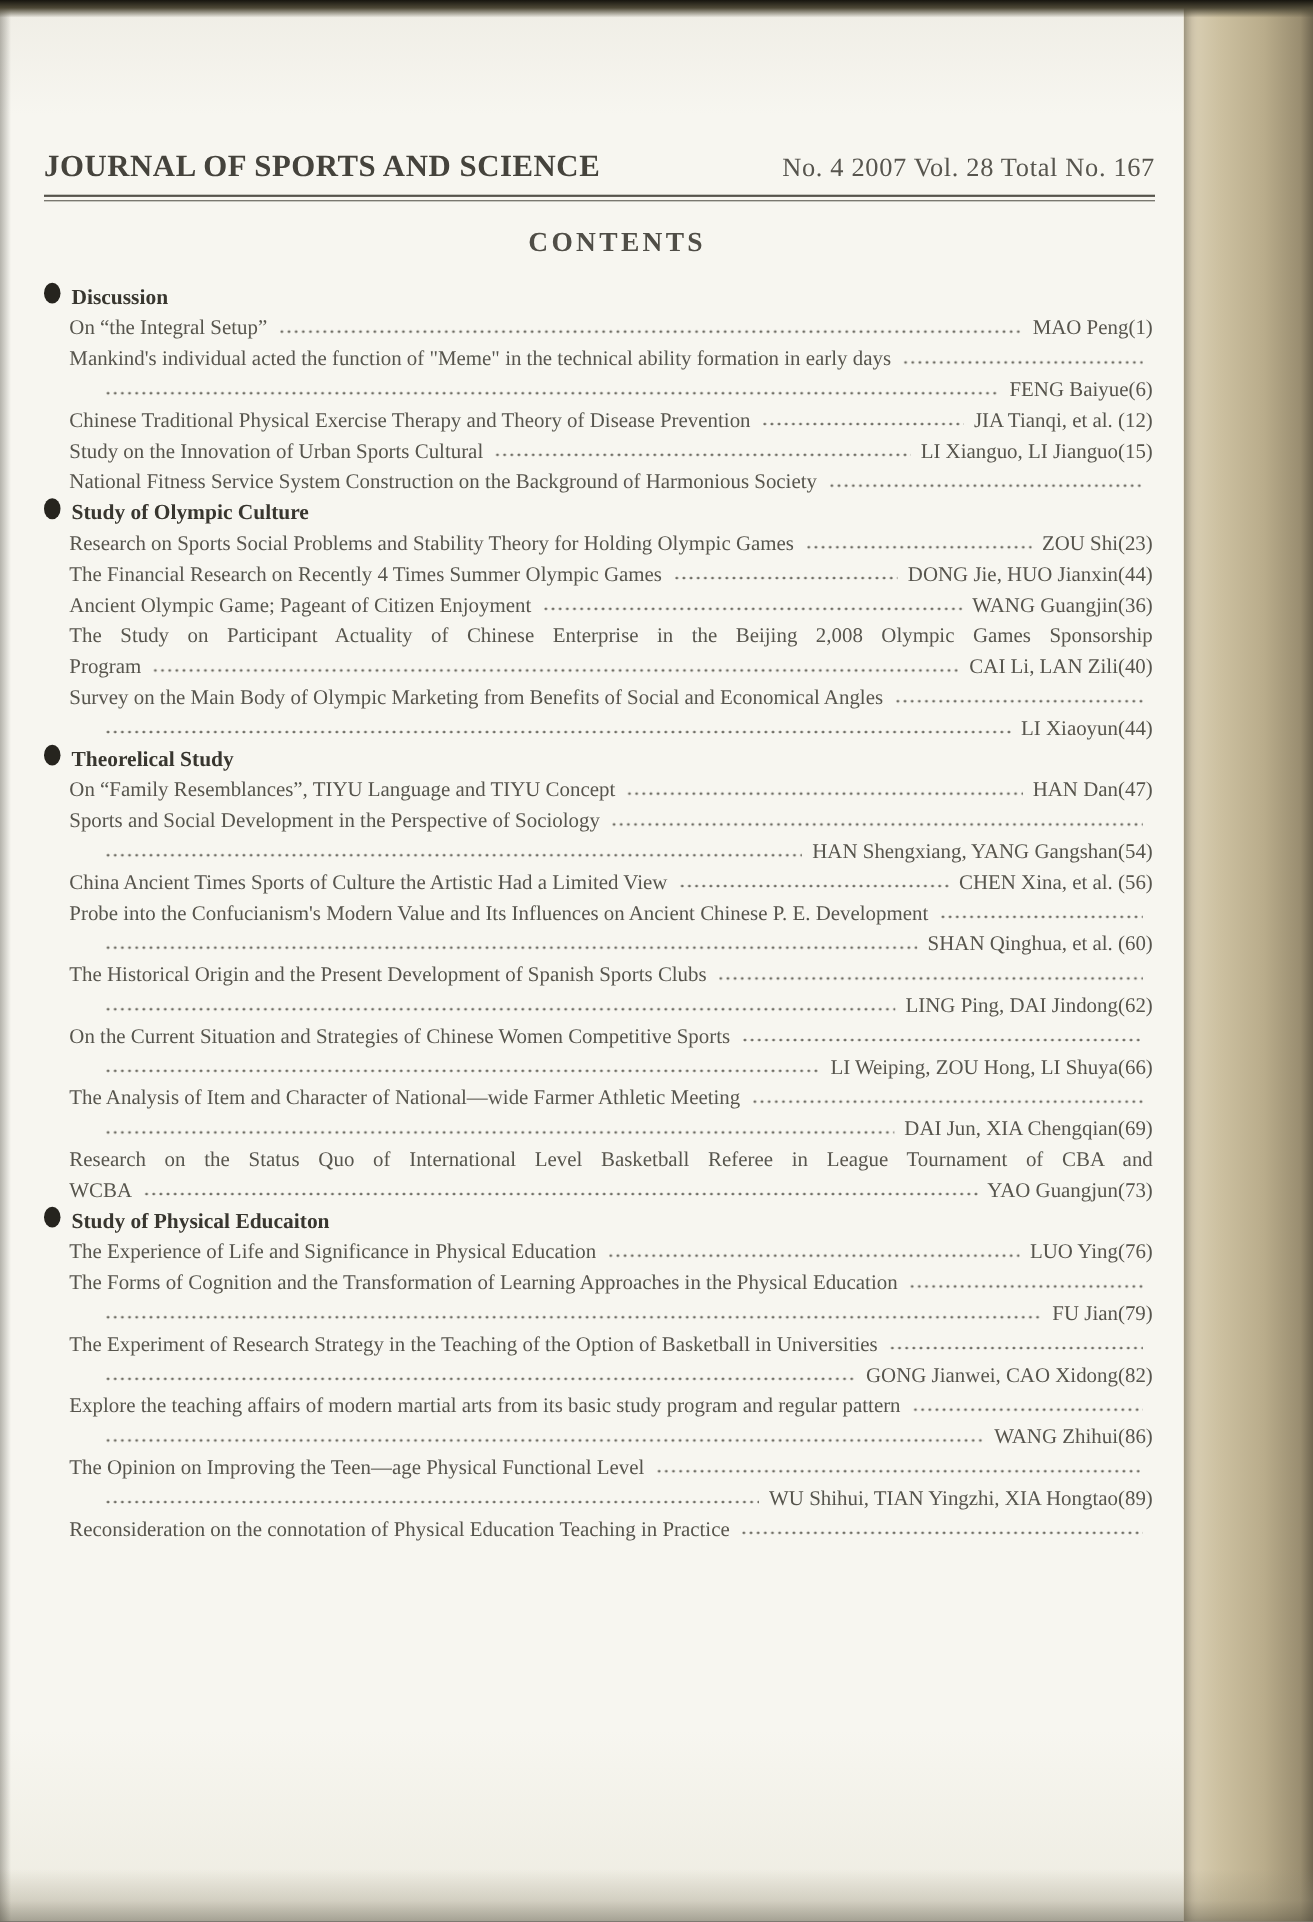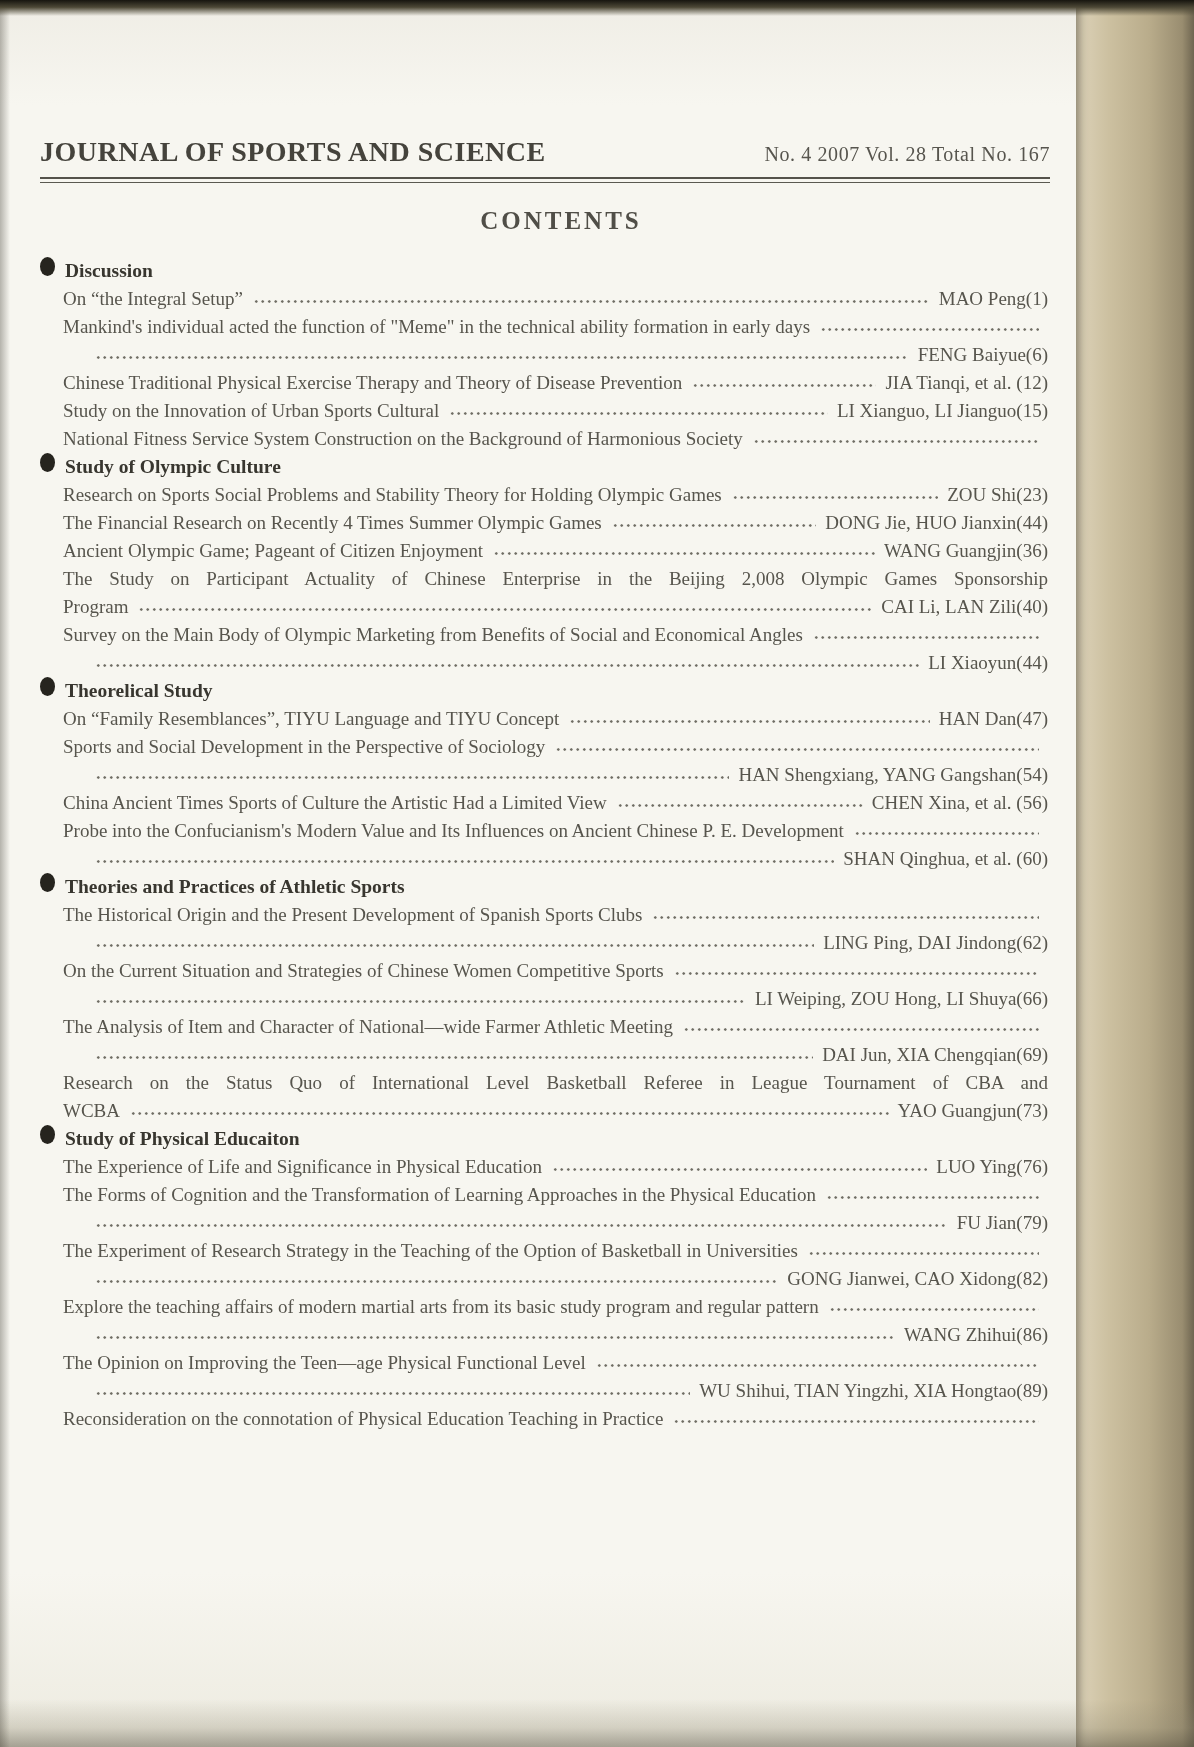--- a/index.html
+++ b/index.html
@@ -32,21 +32,21 @@
   .content { position:absolute; top:0; left:0; width:1074px; z-index:2; }
 
   .masthead {
     margin:136px 24px 0 40px;
     display:flex; justify-content:space-between; align-items:baseline;
   }
   .journal-title {
     font-size:28px; font-weight:700; color:#45433c; letter-spacing:0.5px; white-space:nowrap;
   }
   .issue-info {
-    font-size:20px; color:#57554e; letter-spacing:0.6px; white-space:nowrap;
+    font-size:24px; color:#57554e; letter-spacing:0.6px; white-space:nowrap;
   }
   .double-rule {
     margin:9px 24px 0 40px; height:3px;
     border-top:2px solid #55534b;
     border-bottom:1px solid #5b5951;
   }
   .contents-title {
     text-align:center; margin-top:24px;
     font-size:25px; font-weight:700; letter-spacing:3px; color:#504e47;padding-left:48px;
   }
@@ -185,24 +185,20 @@
           <div class="line">
             <span class="pre">Probe into the Confucianism's Modern Value and Its Influences on Ancient Chinese P. E. Development</span>
             <span class="leader"></span>
           </div>
           <div class="line cont">
             <span class="leader"></span>
             <span class="post">SHAN Qinghua, et al. (60)</span>
           </div>
         </div>
         <div class="section">
-          <div class="sec-header">
-            <span class="bullet"></span>
-            <span class="sec-title">Theories and Practices of Athletic Sports</span>
-          </div>
           <div class="line">
             <span class="pre">The Historical Origin and the Present Development of Spanish Sports Clubs</span>
             <span class="leader"></span>
           </div>
           <div class="line cont">
             <span class="leader"></span>
             <span class="post">LING Ping, DAI Jindong(62)</span>
           </div>
           <div class="line">
             <span class="pre">On the Current Situation and Strategies of Chinese Women Competitive Sports</span>

